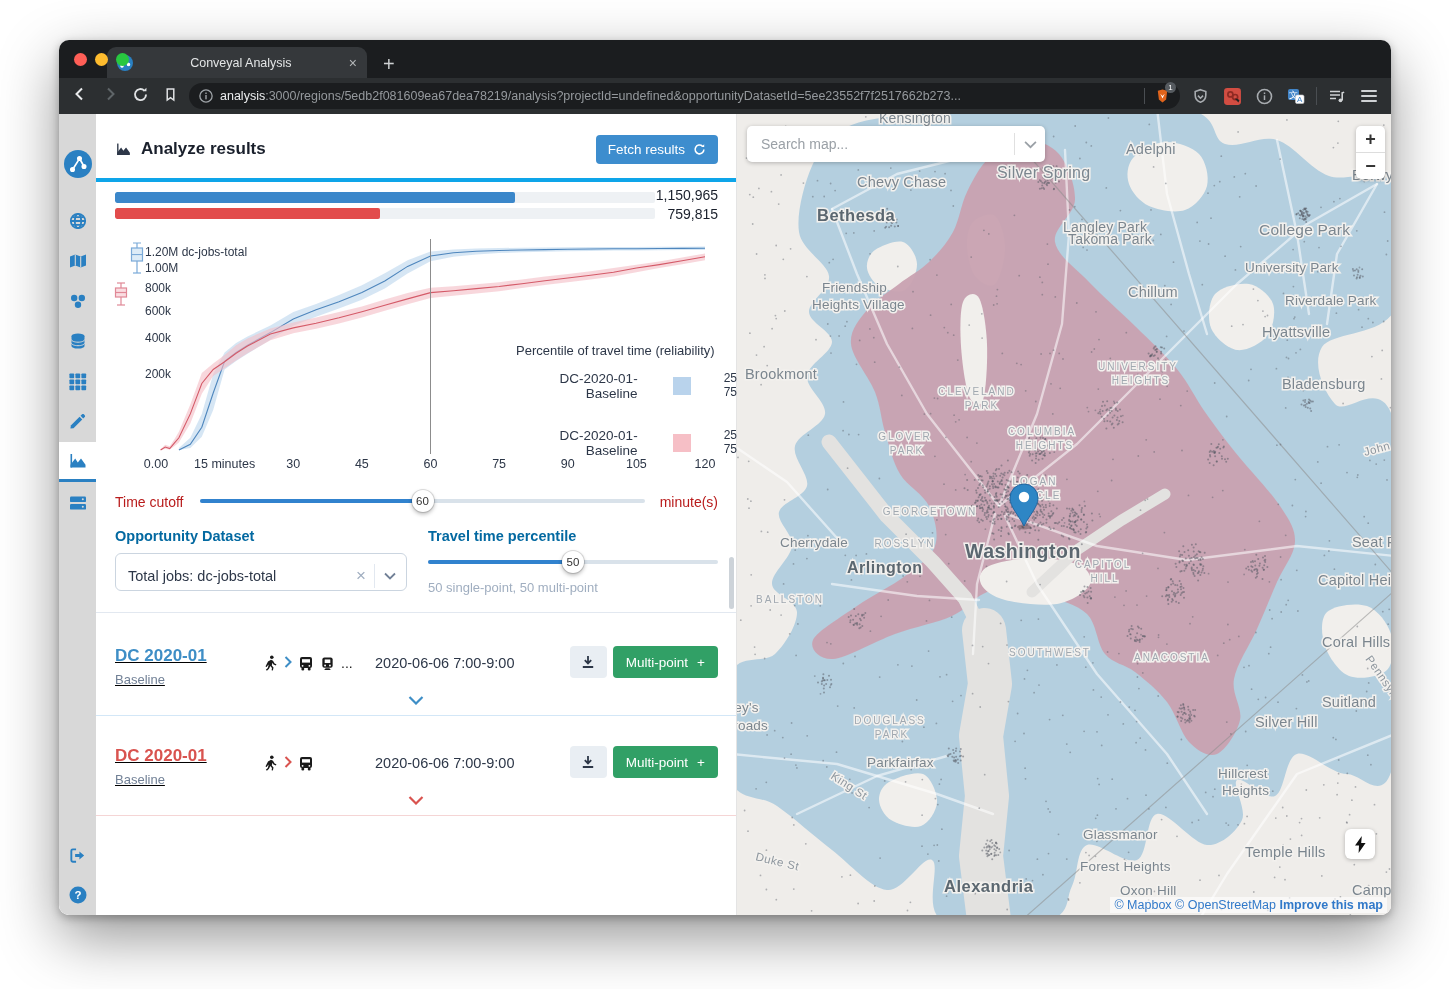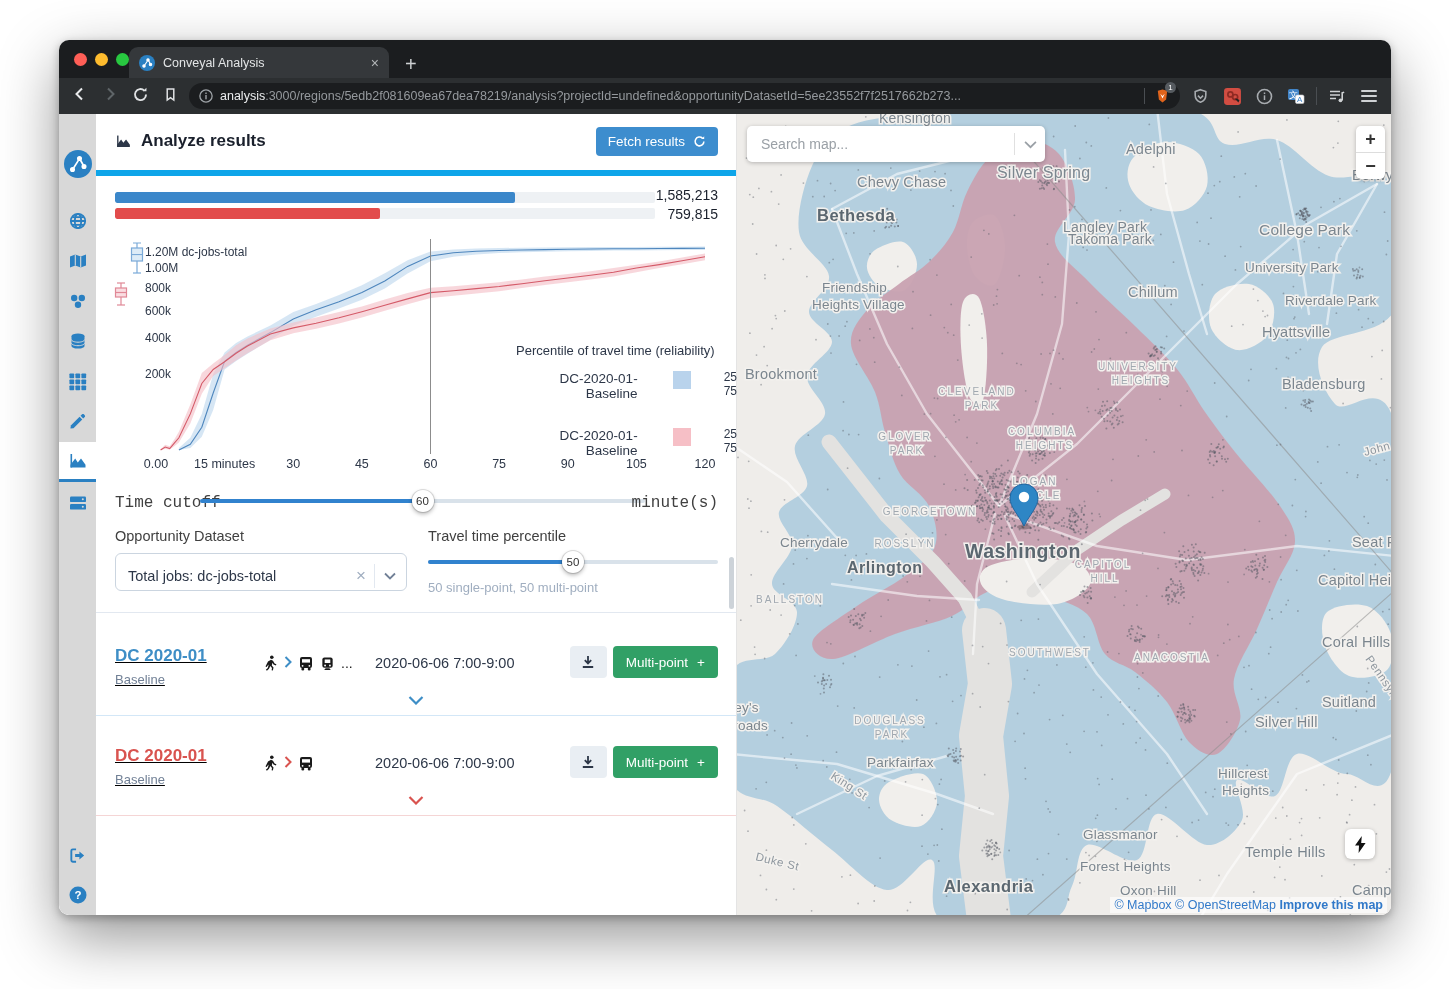--- a/index.html
+++ b/index.html
@@ -3,22 +3,22 @@
 <meta charset="utf-8">
 <style>
   html,body{margin:0;padding:0;width:1449px;height:989px;overflow:hidden;background:#fff;
     font-family:"Liberation Sans",sans-serif;-webkit-font-smoothing:antialiased;}
   .window{position:absolute;left:59px;top:40px;width:1332px;height:875px;border-radius:10px;
     box-shadow:0 22px 60px rgba(0,0,0,.42),0 3px 10px rgba(0,0,0,.28);overflow:hidden;background:#fff;}
   
   .titlebar{height:38px;background:#1b1d1f;position:relative;display:flex;align-items:flex-end;}
   .lights{position:absolute;left:15px;top:13px;display:flex;gap:8px;}
   .light{width:13px;height:13px;border-radius:50%;}
-  .tab{margin-left:70px;width:240px;height:31px;background:#35383b;border-radius:9px 9px 0 0;
-    display:flex;align-items:center;padding:0 10px;gap:8px;}
+  .tab{margin-left:48px;width:240px;height:31px;background:#35383b;border-radius:9px 9px 0 0;
+    display:flex;align-items:center;padding:0 10px;gap:8px;text-align:center;}
   .tab-title{color:#e3e5e6;font-size:12.5px;flex:1;white-space:nowrap;overflow:hidden;}
   .tab-close{color:#b4b7b9;font-size:14px;line-height:1;cursor:default;}
   .newtab{color:#cdd0d2;font-size:20px;margin-left:16px;margin-bottom:4px;line-height:1;}
   .urlbar{height:36px;background:#2c2f31;display:flex;align-items:center;padding:0 10px;gap:8px;}
   .navic{width:22px;text-align:center;flex:none;}
   .addr{flex:1;height:26px;background:#1b1d1f;border-radius:13px;display:flex;align-items:center;
     padding:0 7px 0 10px;min-width:0;gap:7px;}
   .addr-text{color:#95999d;font-size:12.5px;white-space:nowrap;overflow:hidden;flex:1;min-width:0;}
   .addr-text .host{color:#eceeef;}
   .addr-sep{width:1px;height:16px;background:#4a4e52;flex:none;}
@@ -28,45 +28,45 @@
   .extic{flex:none;width:24px;height:24px;display:flex;align-items:center;justify-content:center;}
   .vbar{width:1px;height:18px;background:#4a4e52;flex:none;}
   .burger{width:16px;height:12px;display:flex;flex-direction:column;justify-content:space-between;}
   .burger div{height:2px;background:#cfd2d4;border-radius:1px;}
   
   .app{position:absolute;top:74px;left:0;right:0;bottom:0;display:flex;background:#fff;}
   .sidebar{width:37px;background:#d8d8d8;position:relative;flex:none;}
   .sitem{position:absolute;left:0;width:37px;height:40px;display:flex;align-items:center;justify-content:center;}
   .sitem.active{background:#fff;border-bottom:3px solid #2a80c2;box-sizing:border-box;}
   .panel{width:641px;background:#fff;position:relative;flex:none;border-right:1px solid #e4e4e4;box-sizing:border-box;}
-  .phead{position:absolute;top:0;left:0;right:0;height:56px;border-bottom:6px solid #0ea5e9;}
+  .phead{position:absolute;top:8px;left:0;right:0;height:56px;border-bottom:4px solid #0ea5e9;}
   .ptitle{position:absolute;left:19px;top:17px;font-size:17px;font-weight:bold;color:#1a202c;display:flex;gap:9px;align-items:center;}
   .fetch{position:absolute;right:18px;top:13px;height:29px;background:#3d8dce;border:none;border-radius:4px;
     color:#fff;font-size:13.5px;padding:0 12px;display:flex;align-items:center;gap:8px;font-family:inherit;}
   .ptrack{position:absolute;left:19px;width:540px;height:11px;background:#eef1f4;border-radius:2px;overflow:hidden;}
   .pfill{height:100%;border-radius:2px;}
   .pval{position:absolute;right:18px;width:90px;text-align:right;font-size:14px;color:#1a202c;}
   .chart-wrap{position:absolute;top:121px;left:0;width:641px;height:242px;}
   .xt{font-size:12.5px;fill:#2d3748;text-anchor:middle;font-family:"Liberation Sans",sans-serif;}
   .yt{font-size:12px;fill:#2d3748;font-family:"Liberation Sans",sans-serif;}
   .legend{position:absolute;left:420px;top:108px;width:221px;color:#2d3748;}
   .legend-title{font-size:13px;}
-  .legend-row{display:flex;justify-content:flex-start;margin-top:13px;gap:26px;}
+  .legend-row{display:flex;align-items:center;justify-content:flex-start;margin-top:13px;gap:26px;}
   .legend-row.second{margin-top:27px;}
   .lg-name{width:138px;text-align:right;font-size:13.5px;}
   .lg-sw{width:18px;height:18px;margin:0 7px 0 9px;flex:none;}
   .lg-pp{font-size:12px;line-height:1.15;}
-  .rowlab{font-size:16px;color:#404040;font-family:Liberation Mono, monospace;}
+  .rowlab{font-size:14px;color:#b91c1c;}
   .slider{position:absolute;height:22px;}
   .strack{position:absolute;left:0;right:0;top:9px;height:4px;background:#d9e2ea;border-radius:2px;}
   .sfill{position:absolute;left:0;top:9px;height:4px;background:#3182ce;border-radius:2px;}
   .shandle{position:absolute;top:0;width:22px;height:22px;border-radius:50%;background:#fff;
     box-shadow:0 0 0 1px rgba(0,0,0,.12),0 2px 4px rgba(0,0,0,.3);font-size:11.5px;color:#333;
     display:flex;align-items:center;justify-content:center;}
-  .seclab{font-size:14.5px;font-weight:normal;color:#404040;position:absolute;}
+  .seclab{font-size:14.5px;font-weight:bold;color:#0369a1;position:absolute;}
   .select{position:absolute;left:19px;top:439px;width:292px;height:38px;border:1px solid #cbd5e0;border-radius:6px;
     display:flex;align-items:center;box-sizing:border-box;padding:8px 10px 0 12px;}
   .selval{flex:1;font-size:14.5px;color:#2d3748;}
   .selx{color:#a0aec0;font-size:17px;padding:0 8px;}
   .seldiv{width:1px;height:24px;background:#e2e8f0;}
   .caption{position:absolute;font-size:13px;color:#a0aec0;}
   .hr2{position:absolute;left:0;right:0;top:498px;border-top:1px solid #e2e8f0;}
   .prow{position:absolute;left:0;right:0;height:84px;padding:14px 18px 0 19px;box-sizing:border-box;display:flex;align-items:flex-start;}
   .p-left{width:150px;text-decoration:underline;}
   .p-name{font-size:17px;font-weight:bold;}
@@ -310,21 +310,21 @@
           <svg width="13" height="13" viewBox="0 0 16 16">
               <path d="M13.4 8A5.4 5.4 0 1 1 11.7 4" fill="none" stroke="#fff" stroke-width="1.9"></path>
               <path d="M13.8 1.4v3.6h-3.6z" fill="#fff"></path>
             </svg>
         </button>
       </div>
 
       <div class="ptrack" style="top:78px">
         <div class="pfill" style="width: 74%; background: rgb(59, 135, 202);"></div>
       </div>
-      <div class="pval" style="top:73px">1,585,213</div>
+      <div class="pval" style="top:73px">1,150,965</div>
       <div class="ptrack" style="top:94px">
         <div class="pfill" style="width: 49%; background: rgb(226, 76, 76);"></div>
       </div>
       <div class="pval" style="top:92px">759,815</div>
 
       <div class="chart-wrap">
         <svg id="chart-svg" width="641" height="242" viewBox="0 0 641 242">
           <g>
             <line x1="41" y1="8" x2="41" y2="38" stroke="#7aa9d8" stroke-width="1.2"></line>
             <line x1="37" y1="8" x2="45" y2="8" stroke="#7aa9d8" stroke-width="1.2"></line>

